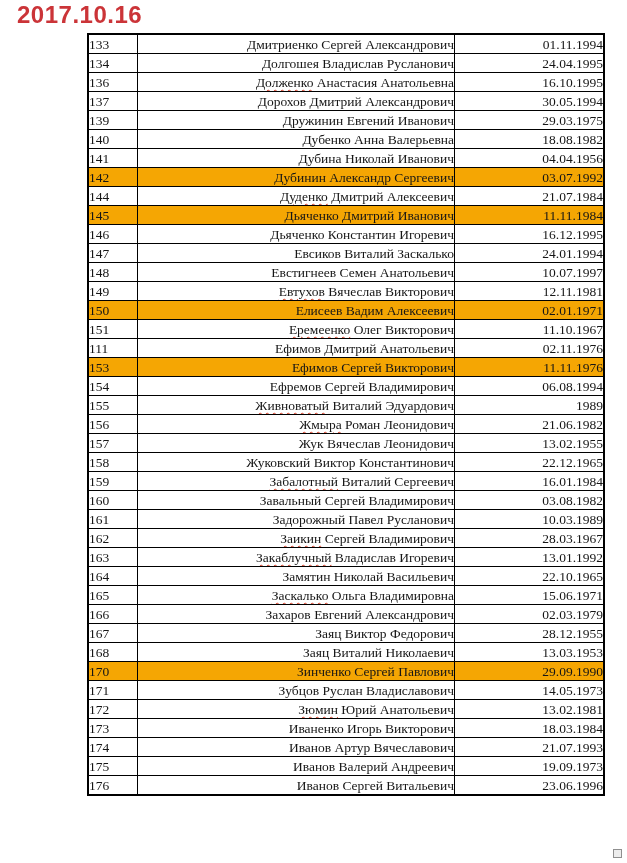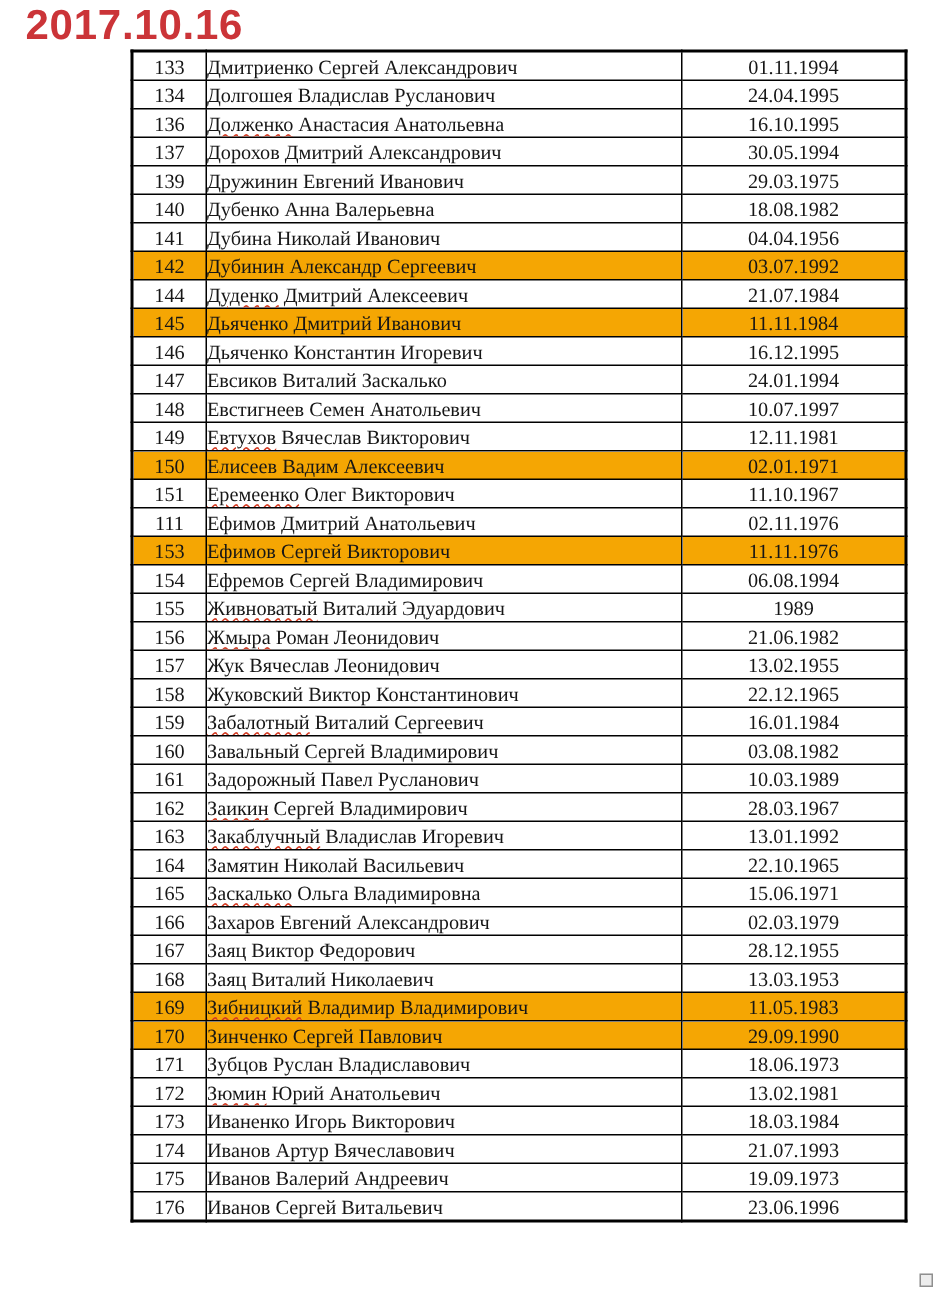--- a/index.html
+++ b/index.html
@@ -15,21 +15,21 @@
     position: relative;
     width: 627px;
     height: 863px;
     background: #ffffff;
   }
   .date-header {
     position: absolute;
     left: 17px;
     top: 1px;
     font-family: "Liberation Sans", sans-serif;
-    font-size: 28px;
+    font-size: 24px;
     font-weight: 600;
     letter-spacing: 0.5px;
     color: #cb3438;
   }
   table.roster {
     position: absolute;
     left: 87px;
     top: 33px;
     border-collapse: collapse;
     table-layout: fixed;
@@ -38,23 +38,23 @@
   table.roster td {
     border: 1px solid #000000;
     height: 18px;
     line-height: 17px;
     font-size: 13.5px;
     color: #161616;
     padding: 0;
     white-space: nowrap;
     overflow: hidden;
   }
-  td.num  { width: 48px;  text-align: center; padding-right: 8px; }
-  td.name { width: 316px; text-align: left;  padding-left: 6px; margin-left: 28px; }
-  td.date { width: 148px; text-align: center;  padding-left: 6px; margin-left: 27px; }
+  td.num  { width: 48px;  text-align: left; padding-right: 8px; }
+  td.name { width: 316px; text-align: right;  padding-left: 6px; margin-left: 28px; }
+  td.date { width: 148px; text-align: right;  padding-left: 6px; margin-left: 27px; }
   tr.hl td { background: #f5a603; }
   .sp {
     text-decoration-line: underline;
     text-decoration-style: wavy;
     text-decoration-color: #d43a22;
     text-decoration-thickness: 1px;
     text-underline-offset: 2px;
   }
   .resize-handle {
     position: absolute;
@@ -233,33 +233,28 @@
           <td class="num">167</td>
           <td class="name"><span>Заяц</span> <span>Виктор</span> <span>Федорович</span></td>
           <td class="date">28.12.1955</td>
         </tr>
         <tr>
           <td class="num">168</td>
           <td class="name"><span>Заяц</span> <span>Виталий</span> <span>Николаевич</span></td>
           <td class="date">13.03.1953</td>
         </tr>
         <tr class="hl">
-          <td class="num">169</td>
-          <td class="name"><span class="sp">Зибницкий</span> <span>Владимир</span> <span>Владимирович</span></td>
-          <td class="date">11.05.1983</td>
-        </tr>
-        <tr class="hl">
           <td class="num">170</td>
           <td class="name"><span>Зинченко</span> <span>Сергей</span> <span>Павлович</span></td>
           <td class="date">29.09.1990</td>
         </tr>
         <tr>
           <td class="num">171</td>
           <td class="name"><span>Зубцов</span> <span>Руслан</span> <span>Владиславович</span></td>
-          <td class="date">18.06.1973</td>
+          <td class="date">14.05.1973</td>
         </tr>
         <tr>
           <td class="num">172</td>
           <td class="name"><span class="sp">Зюмин</span> <span>Юрий</span> <span>Анатольевич</span></td>
           <td class="date">13.02.1981</td>
         </tr>
         <tr>
           <td class="num">173</td>
           <td class="name"><span>Иваненко</span> <span>Игорь</span> <span>Викторович</span></td>
           <td class="date">18.03.1984</td>

